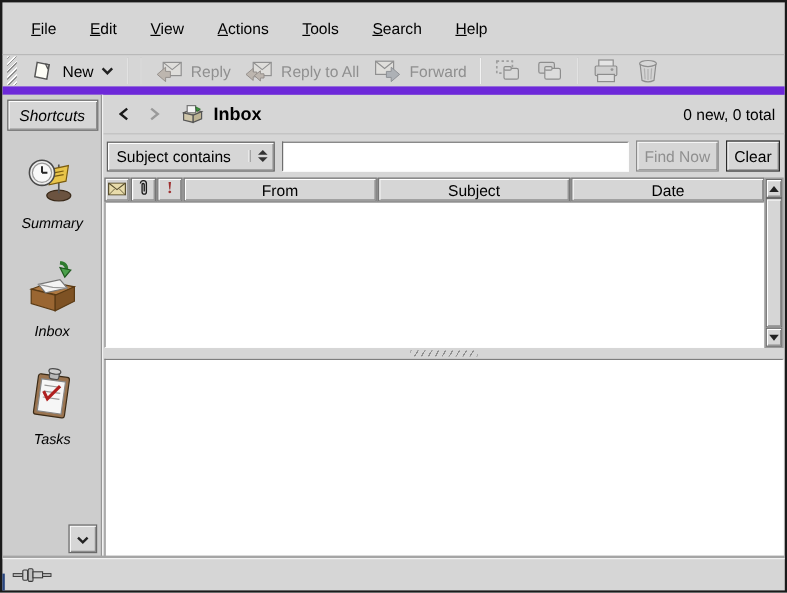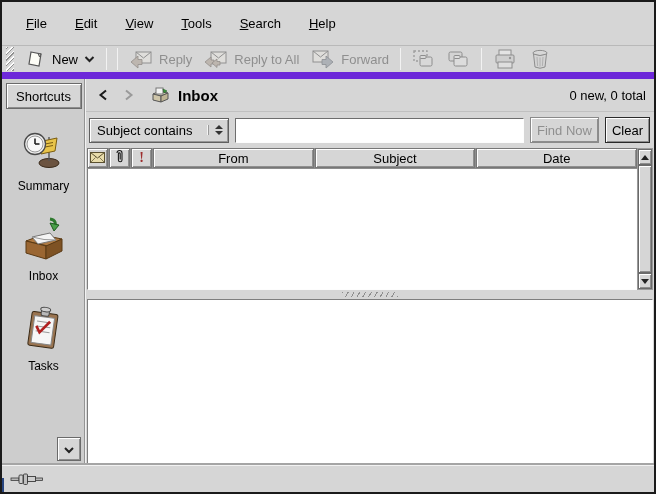--- a/index.html
+++ b/index.html
@@ -31,21 +31,21 @@
   .ticon { display:inline-flex; }
   .dis-ico { filter:grayscale(80%) opacity(0.5); }
   .tsep { width:1px; height:22px; background:#9a9a9a; border-right:1px solid #f2f2f2; margin:0 5px; }
 
   
   .main { flex:1; display:flex; min-height:0; }
 
   
   .sidebar { width:84px; background:#cdcdcd; border-right:1px solid #f2f2f2;
              box-shadow: inset -1px 0 0 #949494; position:relative;
-             display:flex; flex-direction:column; align-items:center; }
+             display:flex; flex-direction:column; align-items:center;font-style:italic; }
   .shortcuts-btn { width:76px; height:26px; margin-top:4px; display:flex; align-items:center;
                    justify-content:center; font-size:13px; }
   .sc-item { display:flex; flex-direction:column; align-items:center; margin-top:22px; gap:5px; width:100%; }
   .sc-item .sc-label { font-size:12px; color:#000000; }
   .sc-scroll-btn { position:absolute; right:4px; bottom:4px; width:24px; height:24px;
                    display:flex; align-items:center; justify-content:center; }
 
   
   .content { flex:1; display:flex; flex-direction:column; min-width:0; }
 
@@ -105,20 +105,21 @@
 </style>
 </head>
 <body>
 
 <div class="window">
 
   <div class="menubar">
     <div class="menu-item"><span class="mn">File</span></div>
     <div class="menu-item"><span class="mn">Edit</span></div>
     <div class="menu-item"><span class="mn">View</span></div>
+    <div class="menu-item"><span class="mn">Actions</span></div>
     <div class="menu-item"><span class="mn">Tools</span></div>
     <div class="menu-item"><span class="mn">Search</span></div>
     <div class="menu-item"><span class="mn">Help</span></div>
   </div>
 
   <div class="toolbar">
     <div class="grip"></div>
 
     <div class="tbtn">
       <span class="ticon">

